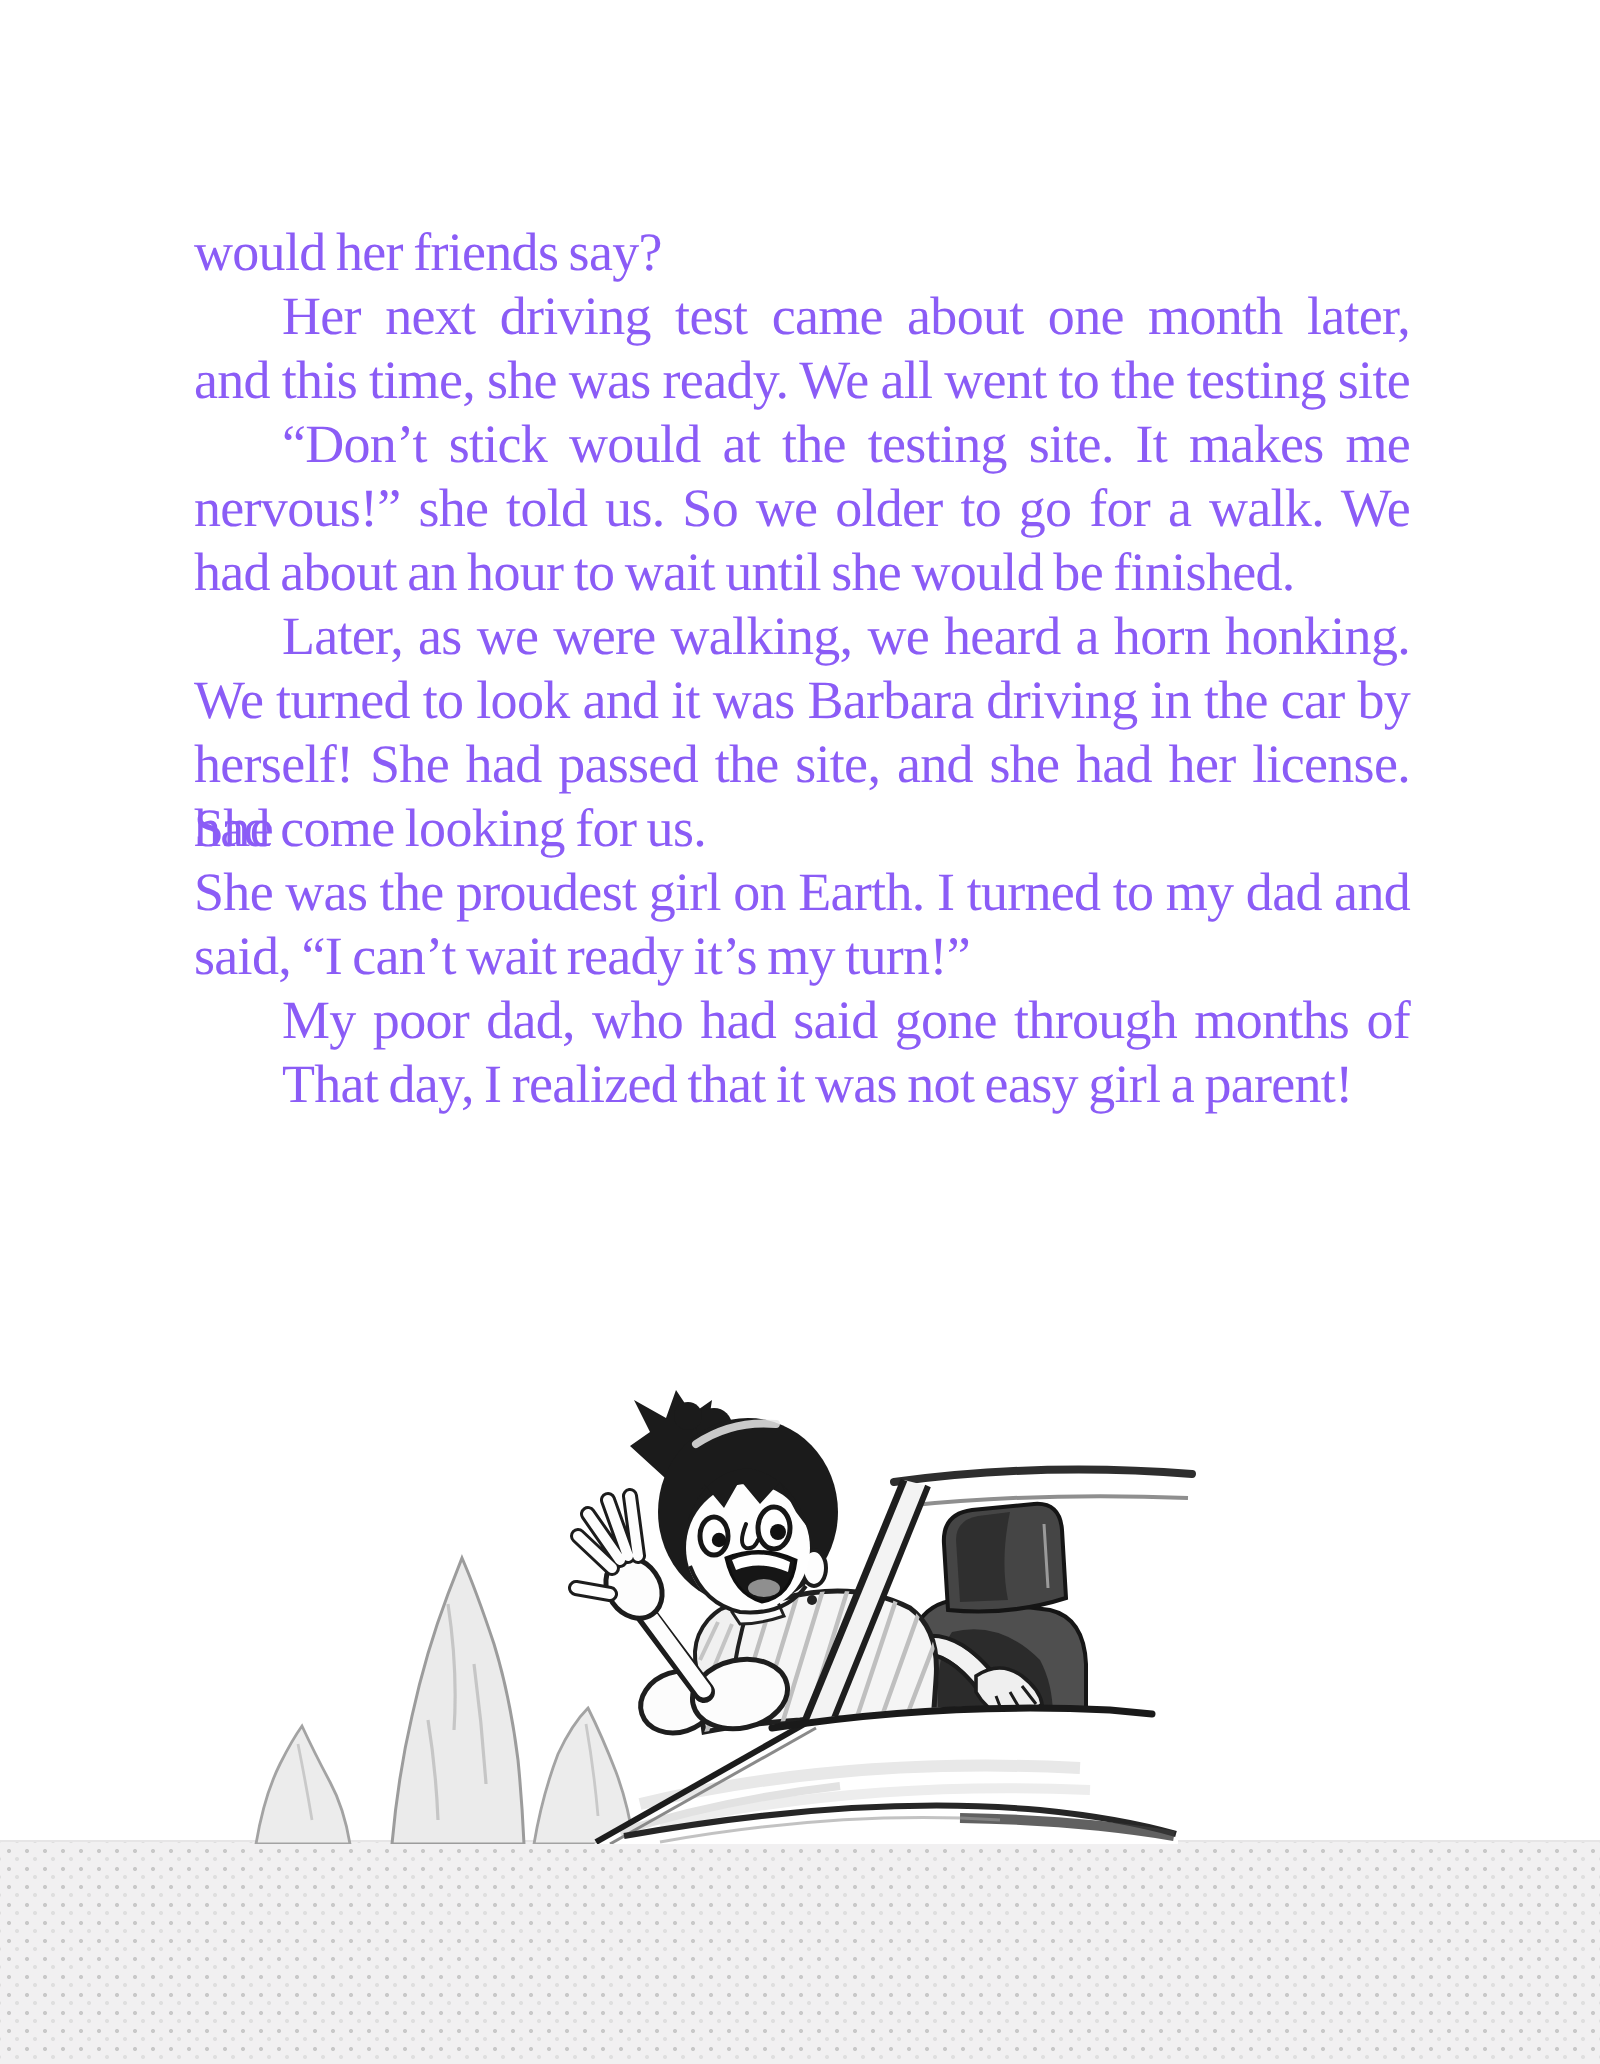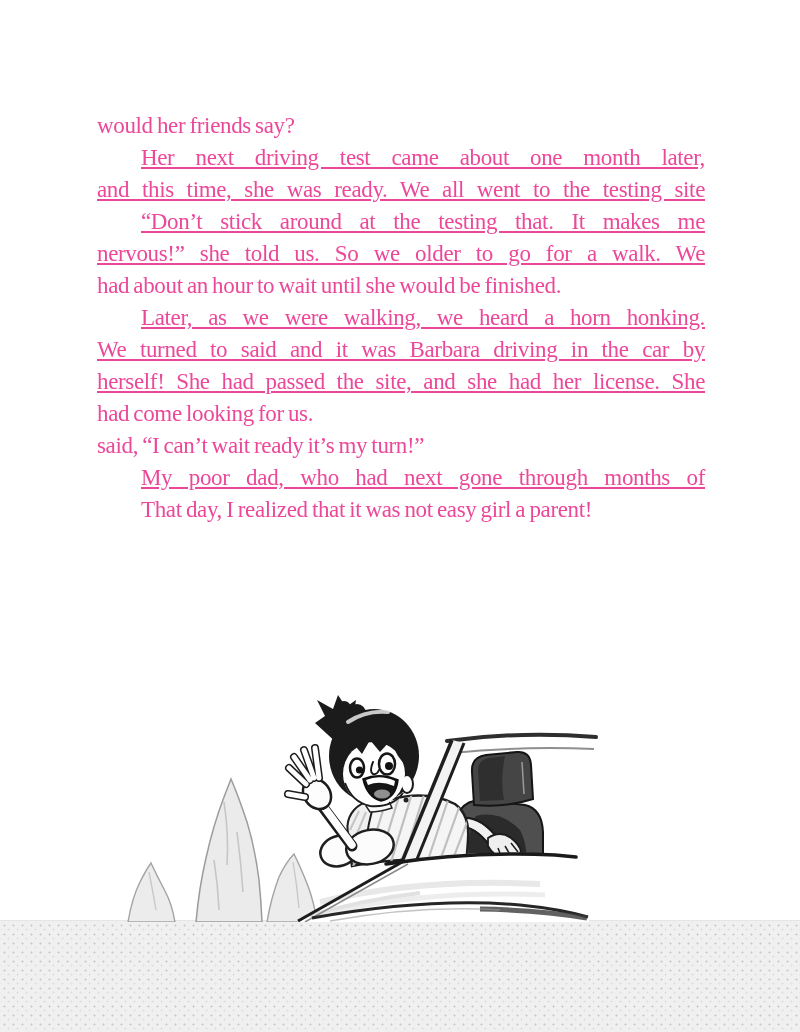--- a/index.html
+++ b/index.html
@@ -4,25 +4,25 @@
 <style>
   html,body{margin:0;padding:0;}
   body{
     width:800px;height:1032px;position:relative;overflow:hidden;
     background:#ffffff;
     font-family:"Liberation Serif","DejaVu Serif",serif;
   }
   .page{position:absolute;inset:0;}
   .story{
     position:absolute;left:97px;top:110px;width:608px;
-    font-size:23px;line-height:32px;color:#ec4899;
+    font-size:27px;line-height:32px;color:#8b5cf6;
     letter-spacing:-0.35px;word-spacing:-1.2px;
   }
   .story-line{height:32px;white-space:normal;text-align:left;}
-  .story-line.just{text-align:justify;text-align-last:justify;text-decoration:underline;}
+  .story-line.just{text-align:justify;text-align-last:justify;}
   .story-line.ind{text-indent:44px;}
   .illustration{
     position:absolute;left:95px;top:692px;width:505px;height:230px;
   }
   .footer-band{
     position:absolute;left:0;top:920px;width:800px;height:112px;
     background-color:#f1f0f1;
     background-image:
       radial-gradient(circle,#c9c9c9 0.9px,rgba(0,0,0,0) 1.15px),
       radial-gradient(circle,#dfdfdf 0.9px,rgba(0,0,0,0) 1.15px);
@@ -33,29 +33,30 @@
 </style>
 </head>
 <body>
 
 <div class="page">
 
   <div class="story">
     <div class="story-line">would her friends say?</div>
     <div class="story-line ind just">Her next driving test came about one month later,</div>
     <div class="story-line just">and this time, she was ready. We all went to the testing site</div>
-    <div class="story-line ind just">“Don’t stick around at the testing that. It makes me</div>
+    <div class="story-line ind just">“Don’t stick would at the testing site. It makes me</div>
     <div class="story-line just">nervous!” she told us. So we older to go for a walk. We</div>
     <div class="story-line">had about an hour to wait until she would be finished.</div>
     <div class="story-line ind just">Later, as we were walking, we heard a horn honking.</div>
-    <div class="story-line just">We turned to said and it was Barbara driving in the car by</div>
+    <div class="story-line just">We turned to look and it was Barbara driving in the car by</div>
     <div class="story-line just">herself! She had passed the site, and she had her license. She</div>
     <div class="story-line">had come looking for us.</div>
+    <div class="story-line just">She was the proudest girl on Earth. I turned to my dad and</div>
     <div class="story-line">said, “I can’t wait ready it’s my turn!”</div>
-    <div class="story-line ind just">My poor dad, who had next gone through months of</div>
+    <div class="story-line ind just">My poor dad, who had said gone through months of</div>
     <div class="story-line ind">That day, I realized that it was not easy girl a parent!</div>
   </div>
 
   <div class="footer-band"></div>
 
   <svg class="illustration" role="img" viewBox="95 692 505 230" width="505" height="230" aria-label="Black-and-white cartoon of a girl with a spiky ponytail smiling and waving out of a car window, a dark seat headrest behind her and cypress-like trees in the background">
     <defs>
       <clipPath id="torsoClip">
         <path d="M352,866 Q346,828 362,812 Q374,802 392,799 Q428,790 455,804 Q470,815 468,840 L466,868 Q430,856 400,860 Q372,862 352,866 Z"></path>
       </clipPath>

